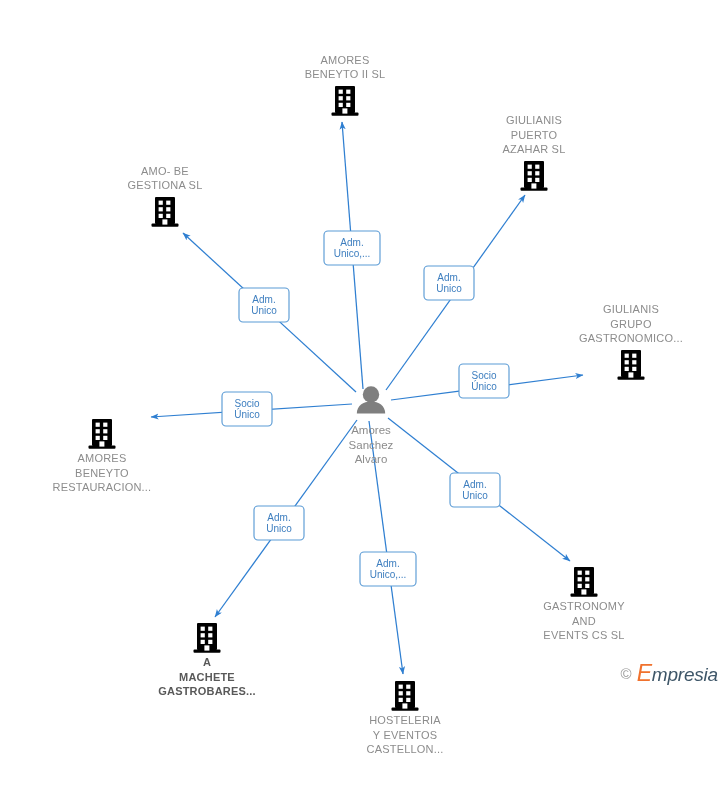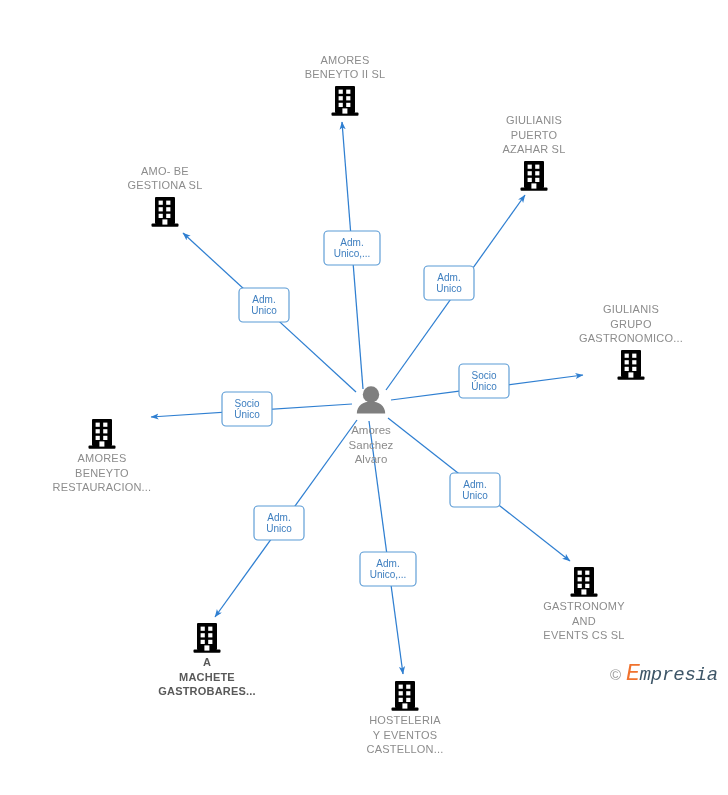--- a/index.html
+++ b/index.html
@@ -70,21 +70,21 @@
     align-items: center;
     gap: 5px;
     user-select: none;
   }
   .wm-c {
     font-family: "Liberation Sans", sans-serif;
     font-size: 15px;
     color: #9a9a9a;
   }
   .wm-name {
-    font-family: Liberation Mono, monospace;
+    font-family: Liberation Sans, sans-serif;
     font-size: 19px;
     font-style: italic;
     color: #3e5668;
     letter-spacing: -0.2px;
   }
   .wm-name .wm-e {
     color: #f0722e;
     font-size: 23px;
   }
 </style>

